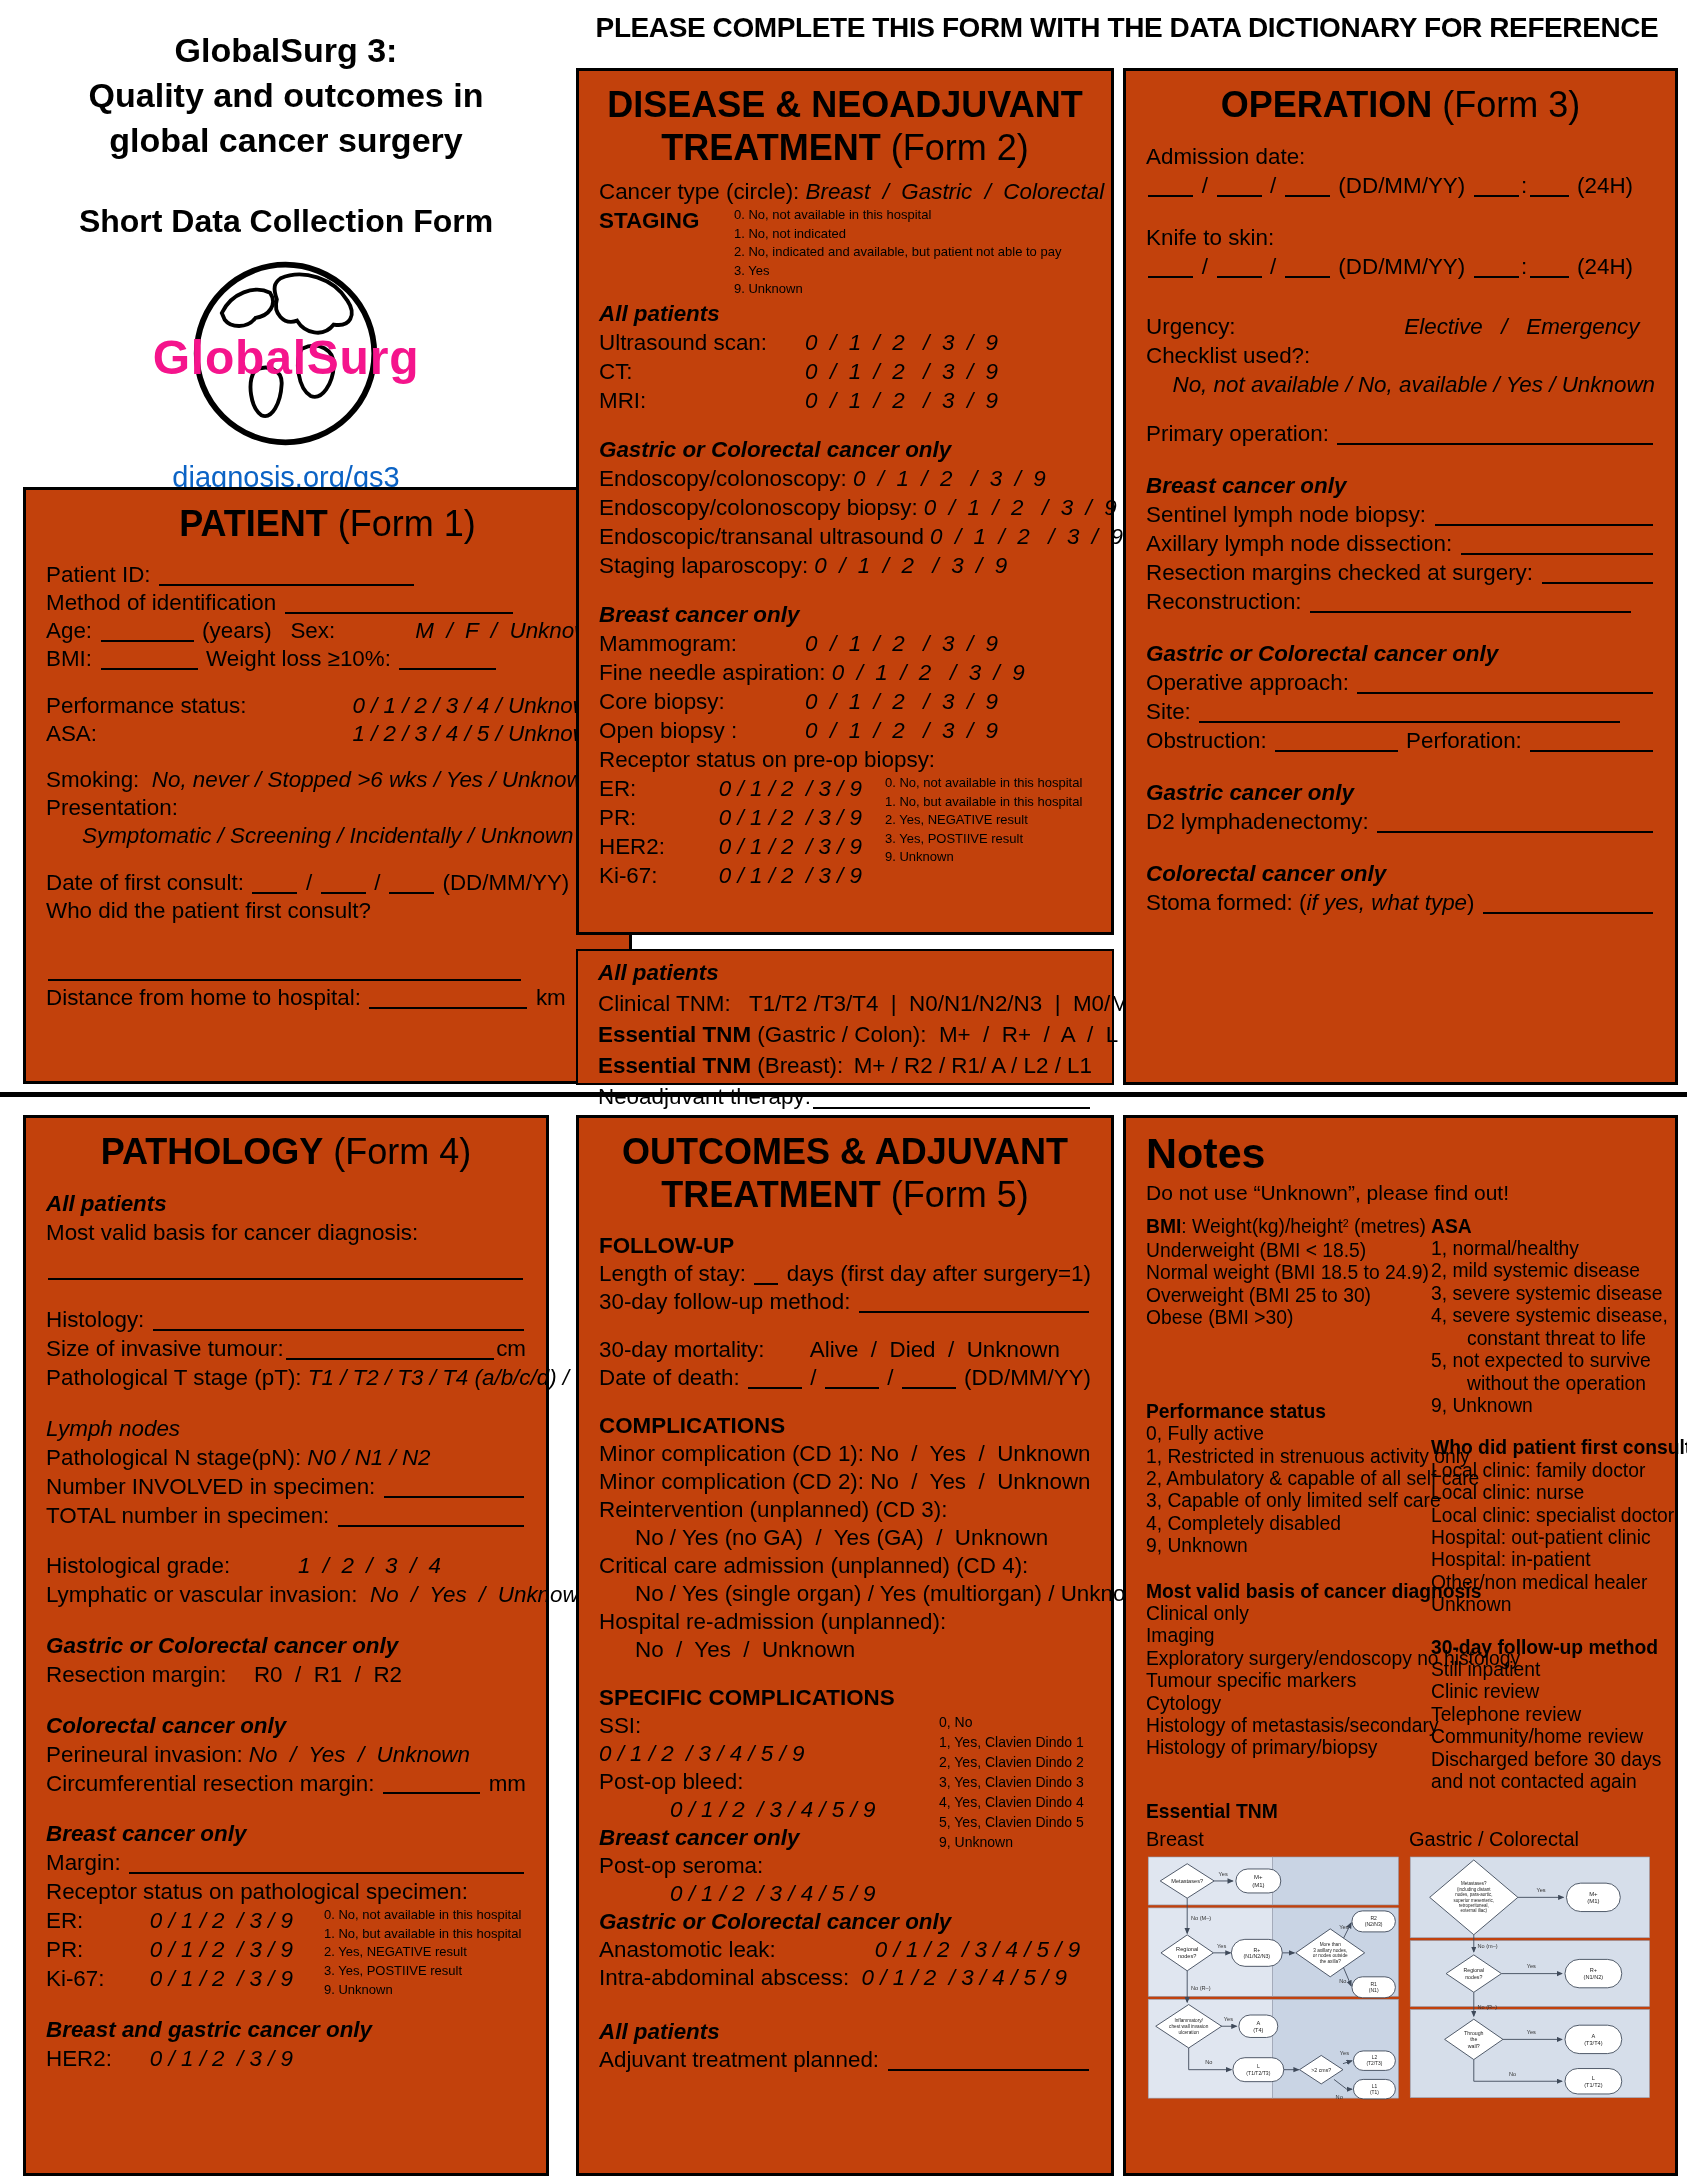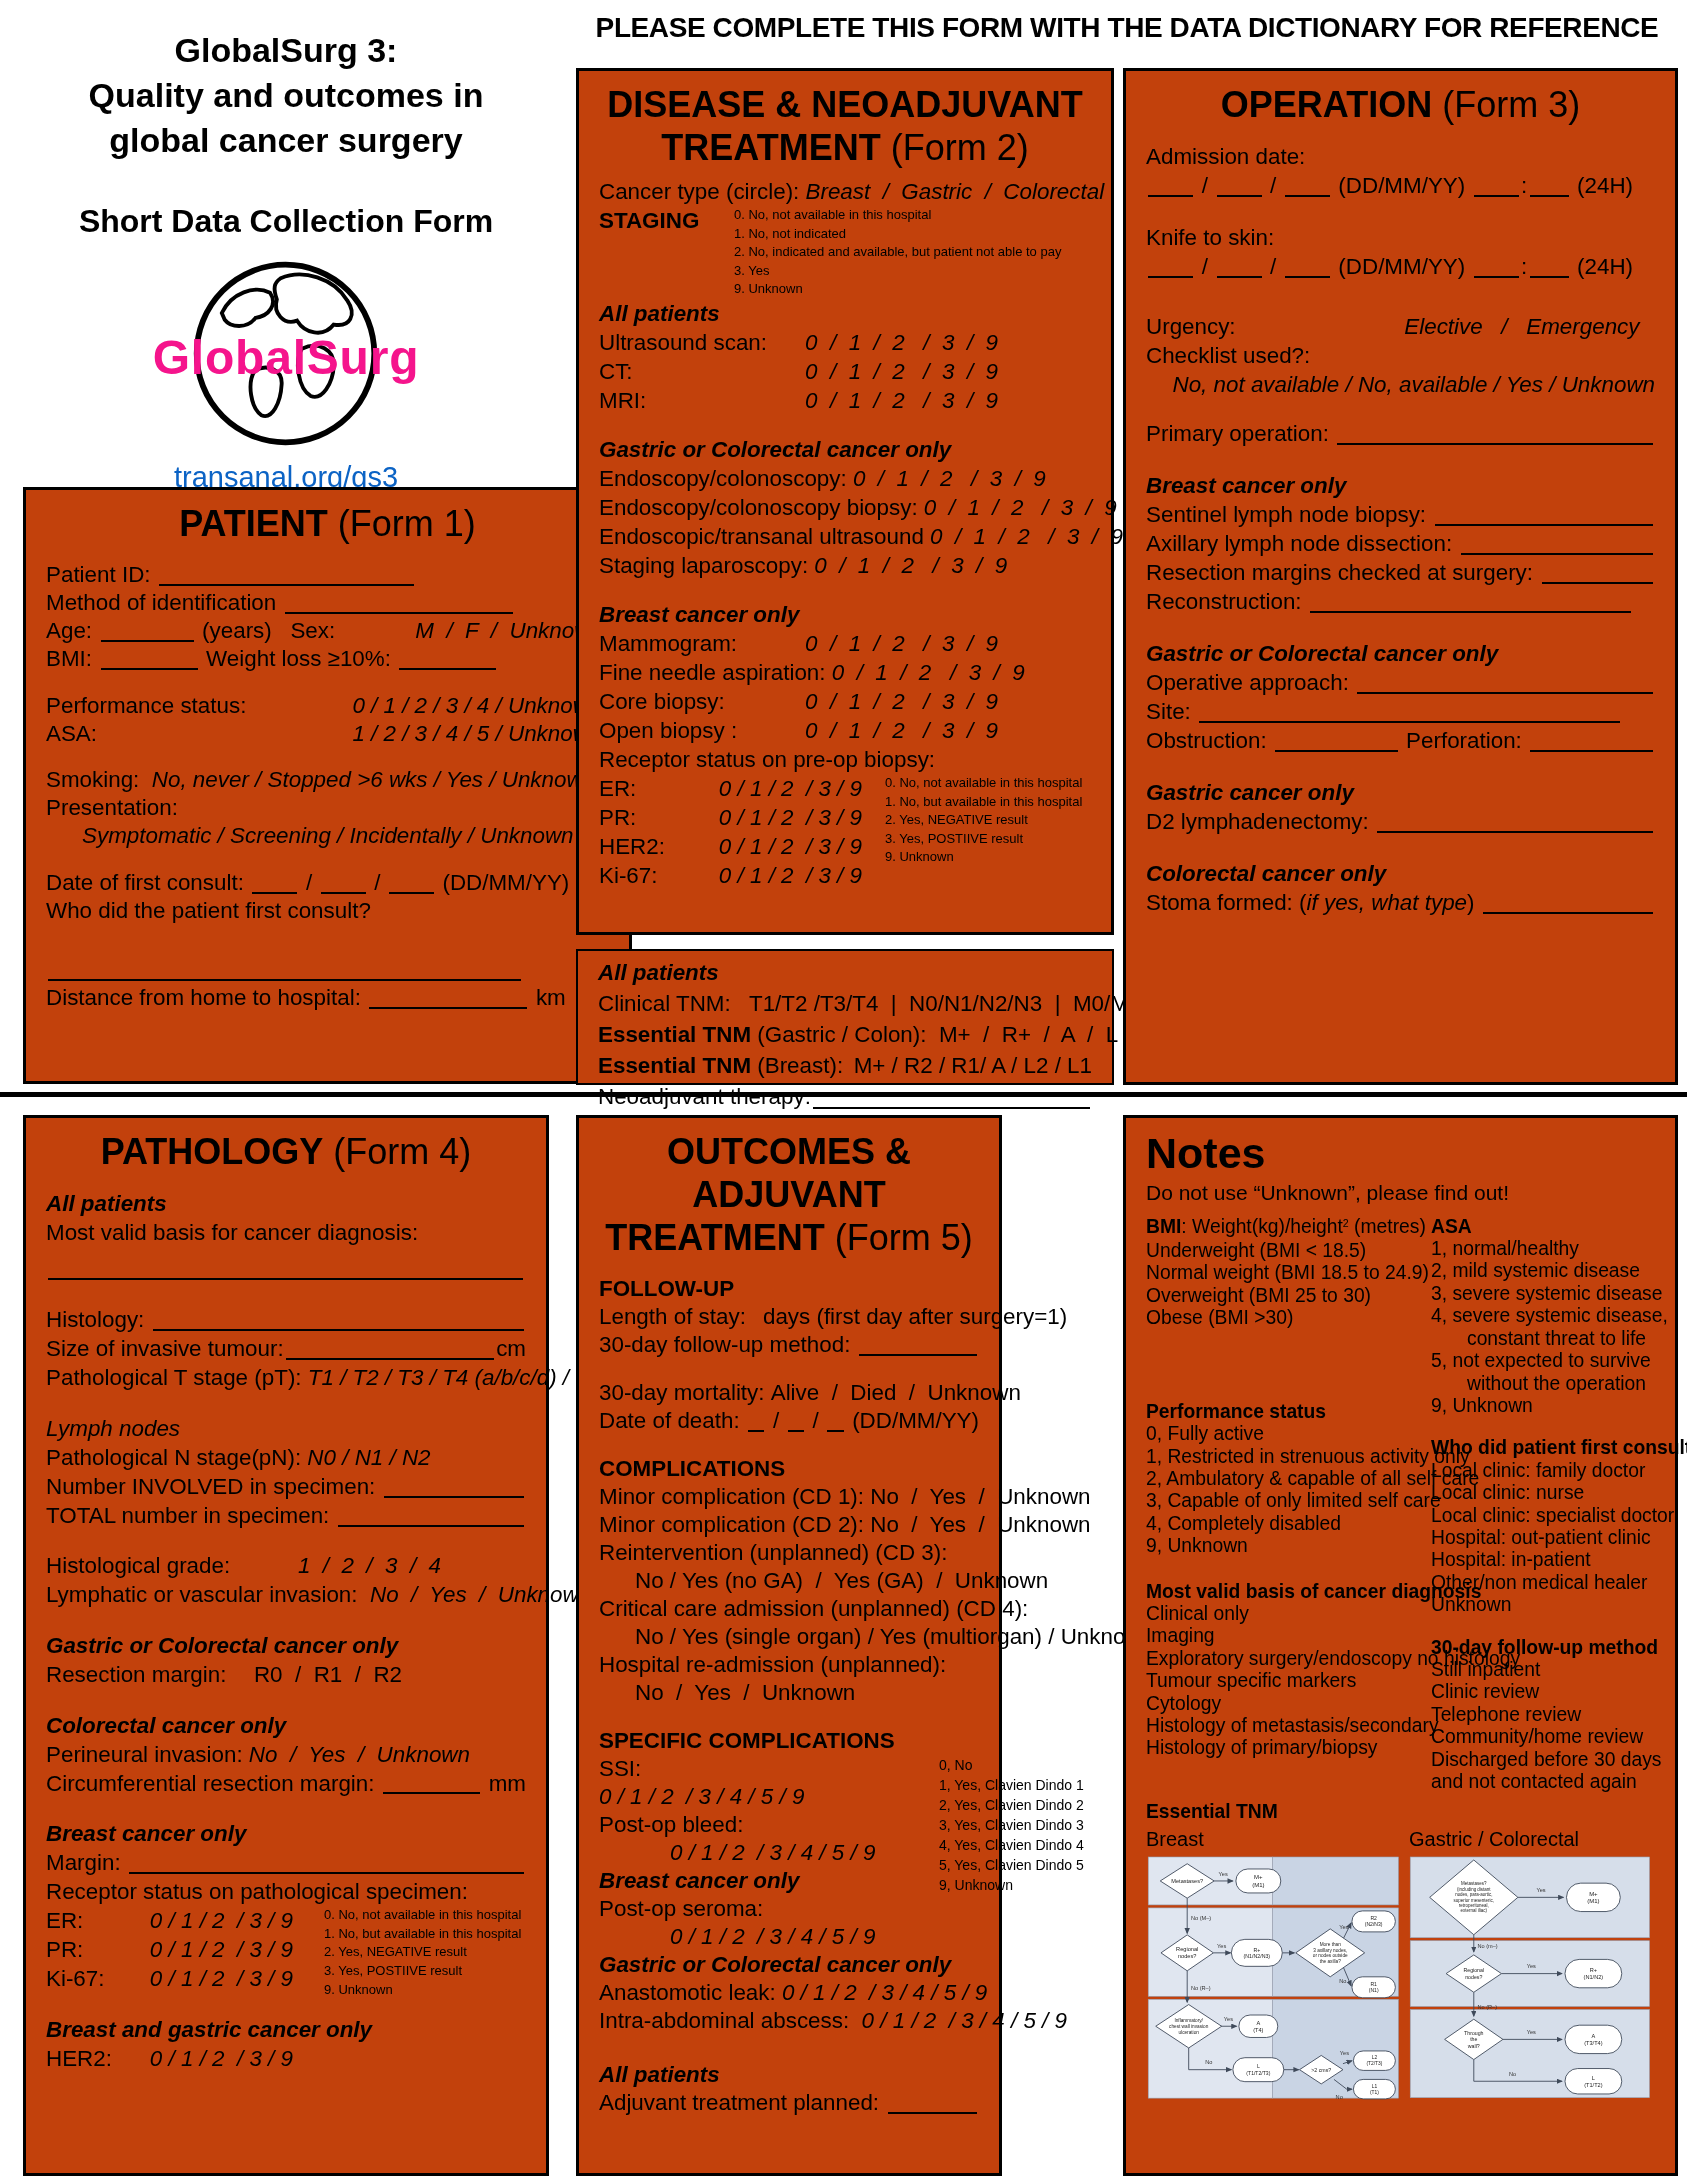--- a/index.html
+++ b/index.html
@@ -65,21 +65,21 @@
     <div class="logo">
       <svg width="193" height="193" viewBox="0 0 200 200">
         <circle cx="100" cy="100" r="92" fill="#fff" stroke="#000" stroke-width="6"></circle>
         <path d="M95,22 C118,12 150,22 164,45 C174,60 167,73 150,70 C139,84 120,79 112,66 C98,71 87,58 91,44 C87,32 88,27 95,22 Z" fill="#fff" stroke="#000" stroke-width="4"></path>
         <path d="M34,58 C44,37 68,29 84,37 C92,49 83,61 69,63 C60,75 43,73 37,65 Z" fill="#fff" stroke="#000" stroke-width="4"></path>
         <path d="M68,118 C81,110 97,117 96,132 C95,151 86,169 75,164 C64,156 60,131 68,118 Z" fill="#fff" stroke="#000" stroke-width="4"></path>
         <path d="M117,95 C134,87 151,96 150,113 C149,131 138,149 126,144 C113,136 109,107 117,95 Z" fill="#fff" stroke="#000" stroke-width="4"></path>
       </svg>
       <div class="wordmark">GlobalSurg</div>
     </div>
-    <a class="weblink" href="#">transanal.org/gs3</a>
+    <a class="weblink" href="#">diagnosis.org/gs3</a>
   </div>
 
   <div class="panel" style="left:23px;top:487px;width:609px;height:597px;--lh:28px;">
     <div class="ptitle"><span class="tb">PATIENT</span><span> (Form 1)</span></div>
     <div>
         <div class="ln"><span class="t">Patient ID: </span><span class="f" style="width: 255px;"></span></div>
         <div class="ln"><span class="t">Method of identification </span><span class="f" style="width: 228px;"></span></div>
         <div class="ln" style="padding-right: 6.2px; align-items: flex-end;"><span class="t">Age: </span><span class="f" style="width: 93px;"></span><span class="t"> (years)   Sex:</span><span class="x"></span><span class="i">M  /  F  /  Unknown</span></div>
         <div class="ln"><span class="t">BMI: </span><span class="f" style="width: 97px;"></span><span class="t"> Weight loss ≥10%: </span><span class="f" style="width: 97px;"></span></div>
         <div class="gap" style="height: 18.6px;"></div>
@@ -243,21 +243,21 @@
         <div class="ln"><span class="bi">Breast and gastric cancer only</span></div>
         <div class="cols">
           <div class="colL" style="width: 278px;">
             <div class="ln" style="padding-right: 31px;"><span class="t">HER2:</span><span class="x"></span><span class="i">0 / 1 / 2  / 3 / 9</span></div>
           </div>
           <div class="colR"></div>
         </div>
       </div>
   </div>
 
-  <div class="panel" style="left:576px;top:1115px;width:426px;height:1061px;--lh:28px;">
+  <div class="panel" style="left:576px;top:1115px;width:538px;height:1061px;--lh:28px;">
     <div class="ptitle" style="margin-bottom:4.6px;"><span class="tb">OUTCOMES &amp; ADJUVANT</span><br><span class="tb">TREATMENT</span><span> (Form 5)</span></div>
     <div>
         <div class="gap" style="height: 10.8px;"></div>
         <div class="ln"><span class="b">FOLLOW-UP</span></div>
         <div class="ln"><span class="t">Length of stay: </span><span class="f" style="width: 116px;"></span><span class="t"> days (first day after surgery=1)</span></div>
         <div class="ln"><span class="t">30-day follow-up method: </span><span class="f" style="width: 305px;"></span></div>
         <div class="gap" style="height: 20px;"></div>
         <div class="ln" style="padding-right: 31px;"><span class="t">30-day mortality:</span><span class="x"></span><span class="t">Alive  /  Died  /  Unknown</span></div>
         <div class="ln"><span class="t">Date of death: </span><span class="f" style="width: 71px;"></span><span class="t"> / </span><span class="f" style="width: 71px;"></span><span class="t"> / </span><span class="f" style="width: 71px;"></span><span class="t"> (DD/MM/YY)</span></div>
         <div class="gap" style="height: 20px;"></div>

